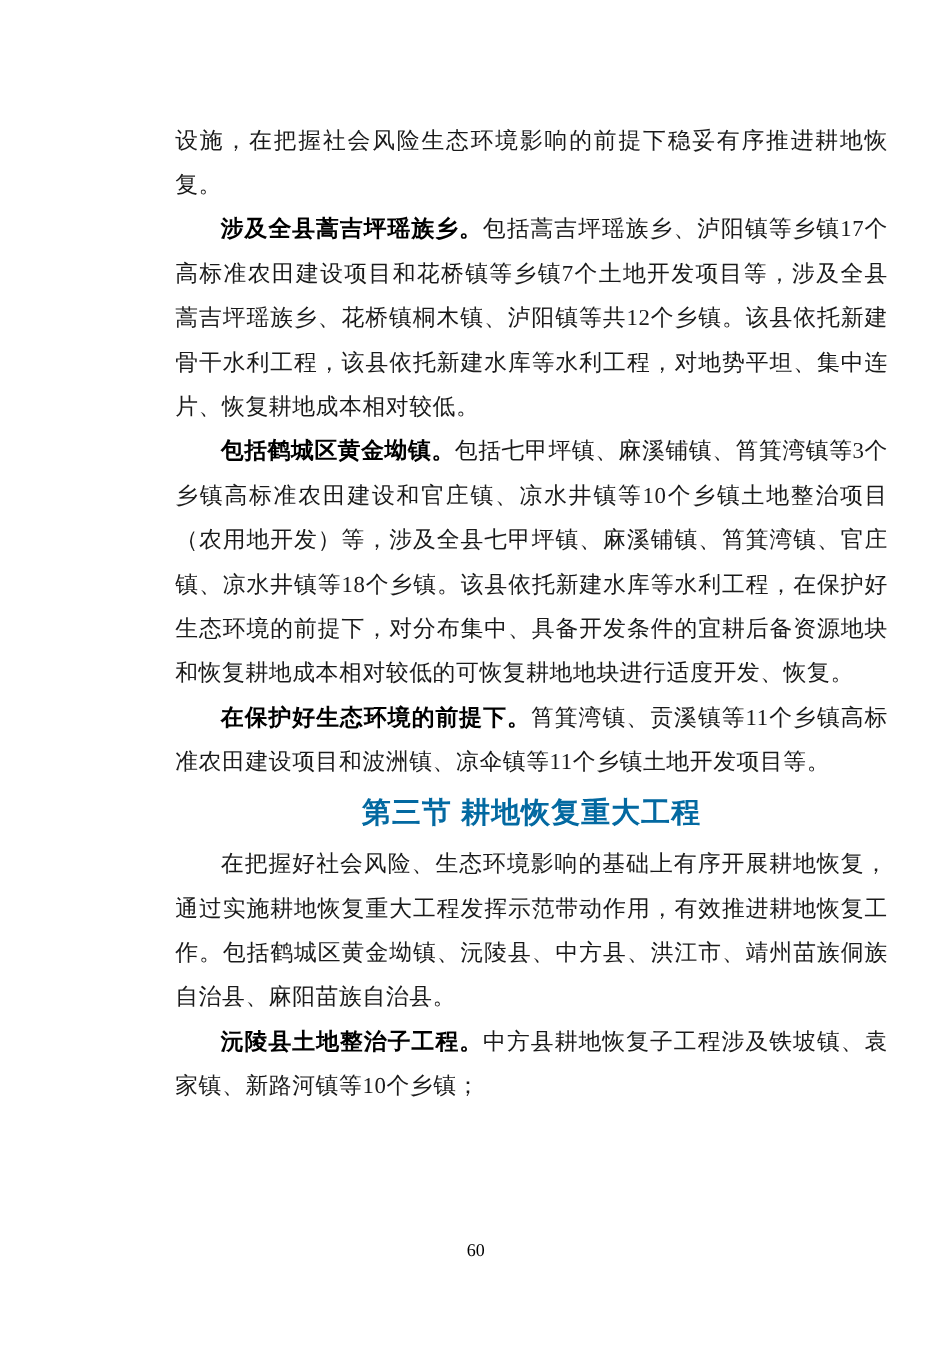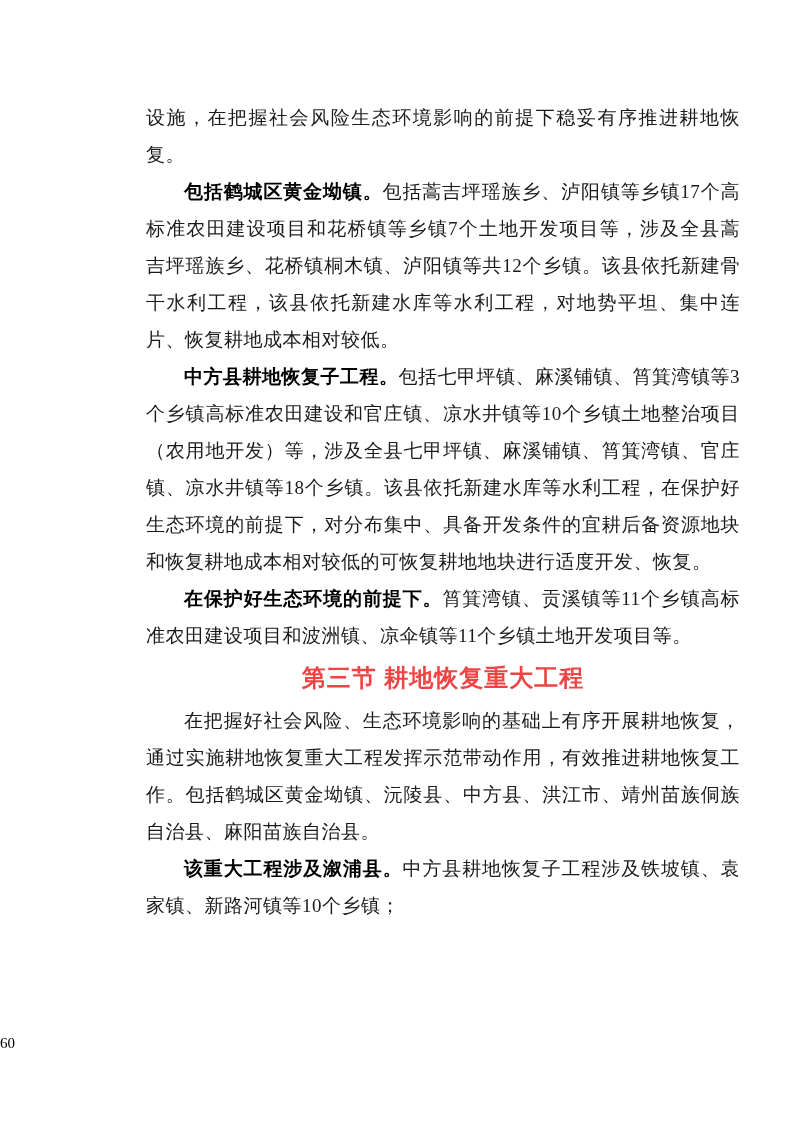--- a/index.html
+++ b/index.html
@@ -44,52 +44,52 @@
   }
   .section-heading {
     margin: 0;
     text-indent: 0;
     font-family: "Liberation Sans", "DejaVu Sans", sans-serif;
     font-weight: bold;
     font-size: 24px;
     line-height: 48px;
     text-align: center;
     letter-spacing: 1px;
-    color: #ef4444;
+    color: #0369a1;
   }
   .page-number {
     position: absolute;
     top: 1033px;
     left: 0;
     width: 100%;
-    text-align: left;
+    text-align: center;
     font-family: "Liberation Serif", "DejaVu Serif", serif;
     font-size: 15px;
     line-height: 20px;
     color: #000000;
   }
 </style>
 </head>
 <body>
 
 <div class="page">
   <div class="doc-body">
 
     <p class="continuation">设施，在把握社会风险生态环境影响的前提下稳妥有序推进耕地恢复。</p>
 
-    <p><span class="para-lead">包括鹤城区黄金坳镇。</span><span>包括蒿吉坪瑶族乡、泸阳镇等乡镇17个高标准农田建设项目和花桥镇等乡镇7个土地开发项目等，涉及全县蒿吉坪瑶族乡、花桥镇桐木镇、泸阳镇等共12个乡镇。该县依托新建骨干水利工程，该县依托新建水库等水利工程，对地势平坦、集中连片、恢复耕地成本相对较低。</span></p>
+    <p><span class="para-lead">涉及全县蒿吉坪瑶族乡。</span><span>包括蒿吉坪瑶族乡、泸阳镇等乡镇17个高标准农田建设项目和花桥镇等乡镇7个土地开发项目等，涉及全县蒿吉坪瑶族乡、花桥镇桐木镇、泸阳镇等共12个乡镇。该县依托新建骨干水利工程，该县依托新建水库等水利工程，对地势平坦、集中连片、恢复耕地成本相对较低。</span></p>
 
-    <p><span class="para-lead">中方县耕地恢复子工程。</span><span>包括七甲坪镇、麻溪铺镇、筲箕湾镇等3个乡镇高标准农田建设和官庄镇、凉水井镇等10个乡镇土地整治项目（农用地开发）等，涉及全县七甲坪镇、麻溪铺镇、筲箕湾镇、官庄镇、凉水井镇等18个乡镇。该县依托新建水库等水利工程，在保护好生态环境的前提下，对分布集中、具备开发条件的宜耕后备资源地块和恢复耕地成本相对较低的可恢复耕地地块进行适度开发、恢复。</span></p>
+    <p><span class="para-lead">包括鹤城区黄金坳镇。</span><span>包括七甲坪镇、麻溪铺镇、筲箕湾镇等3个乡镇高标准农田建设和官庄镇、凉水井镇等10个乡镇土地整治项目（农用地开发）等，涉及全县七甲坪镇、麻溪铺镇、筲箕湾镇、官庄镇、凉水井镇等18个乡镇。该县依托新建水库等水利工程，在保护好生态环境的前提下，对分布集中、具备开发条件的宜耕后备资源地块和恢复耕地成本相对较低的可恢复耕地地块进行适度开发、恢复。</span></p>
 
 
     <p><span class="para-lead">在保护好生态环境的前提下。</span><span>筲箕湾镇、贡溪镇等11个乡镇高标准农田建设项目和波洲镇、凉伞镇等11个乡镇土地开发项目等。</span></p>
 
     <h2 class="section-heading">第三节 耕地恢复重大工程</h2>
 
     <p>在把握好社会风险、生态环境影响的基础上有序开展耕地恢复，通过实施耕地恢复重大工程发挥示范带动作用，有效推进耕地恢复工作。包括鹤城区黄金坳镇、沅陵县、中方县、洪江市、靖州苗族侗族自治县、麻阳苗族自治县。</p>
 
-    <p><span class="para-lead">该重大工程涉及溆浦县。</span><span>中方县耕地恢复子工程涉及铁坡镇、袁家镇、新路河镇等10个乡镇；</span></p>
+    <p><span class="para-lead">沅陵县土地整治子工程。</span><span>中方县耕地恢复子工程涉及铁坡镇、袁家镇、新路河镇等10个乡镇；</span></p>
 
 
   </div>
 
   <div class="page-number">60</div>
 </div>
 
 </body></html>

